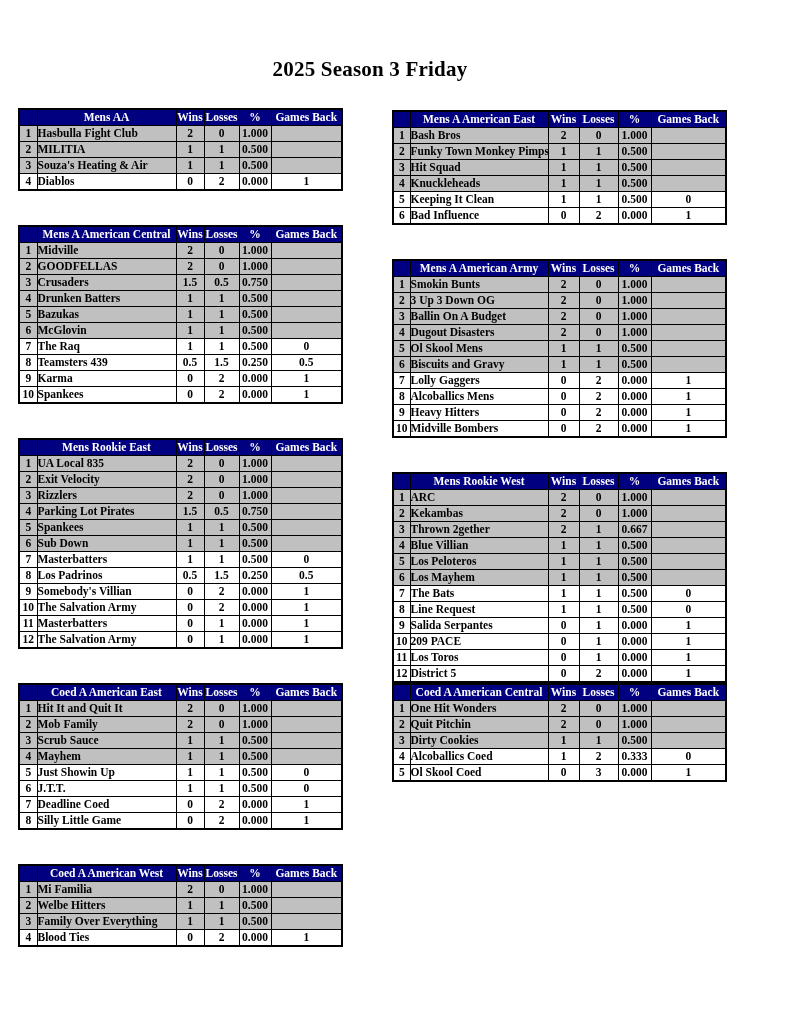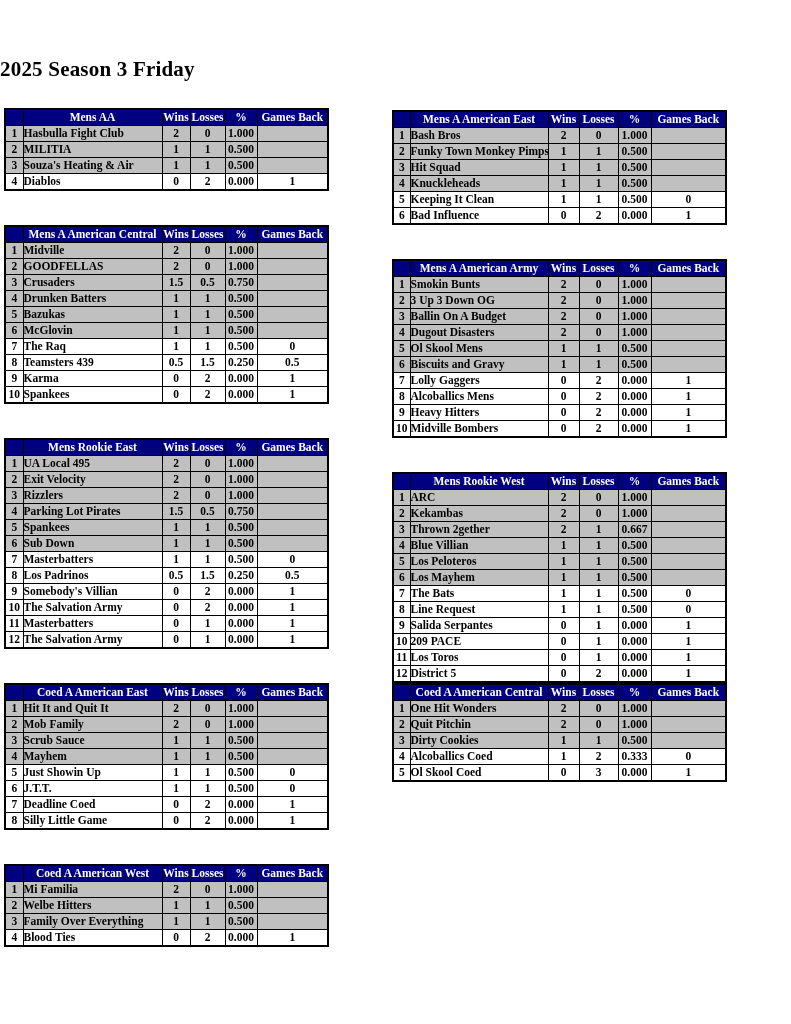--- a/index.html
+++ b/index.html
@@ -3,25 +3,25 @@
 <meta charset="utf-8">
 <style>
   html,body { margin:0; padding:0; }
   body {
     width:791px; height:1024px; background:#ffffff; position:relative;
     font-family:"Liberation Serif", serif; color:#000;
     overflow:hidden;
   }
   .page-title {
     position:absolute; top:57px; left:0; width:740px;
-    text-align:left; font-size:21px; font-weight:bold;
+    text-align:center; font-size:21px; font-weight:bold;
     letter-spacing:0.2px;
   }
   .col { position:absolute; }
-  .col-left  { left:4px;  top:108px; width:323px; }
+  .col-left  { left:18px;  top:108px; width:323px; }
   .col-right { left:392px; top:110px; width:290px; }
 
   table.standings {
     border-collapse:collapse; table-layout:fixed; width:100%;
     border:2px solid var(--border, #000);
     margin:0 0 34px 0;
     font-family:"Liberation Serif", serif;
     font-weight:bold; font-size:11.5px;
   }
   
@@ -220,21 +220,21 @@
             <th>Mens Rookie East</th>
             <th>Wins</th>
             <th>Losses</th>
             <th>%</th>
             <th>Games Back</th>
           </tr>
         </thead>
         <tbody>
           <tr class="shaded">
             <td class="rank">1</td>
-            <td class="team">UA Local 495</td>
+            <td class="team">UA Local 835</td>
             <td class="num">2</td>
             <td class="num">0</td>
             <td class="num">1.000</td>
             <td class="num"></td>
           </tr>
           <tr class="shaded">
             <td class="rank">2</td>
             <td class="team">Exit Velocity</td>
             <td class="num">2</td>
             <td class="num">0</td>

